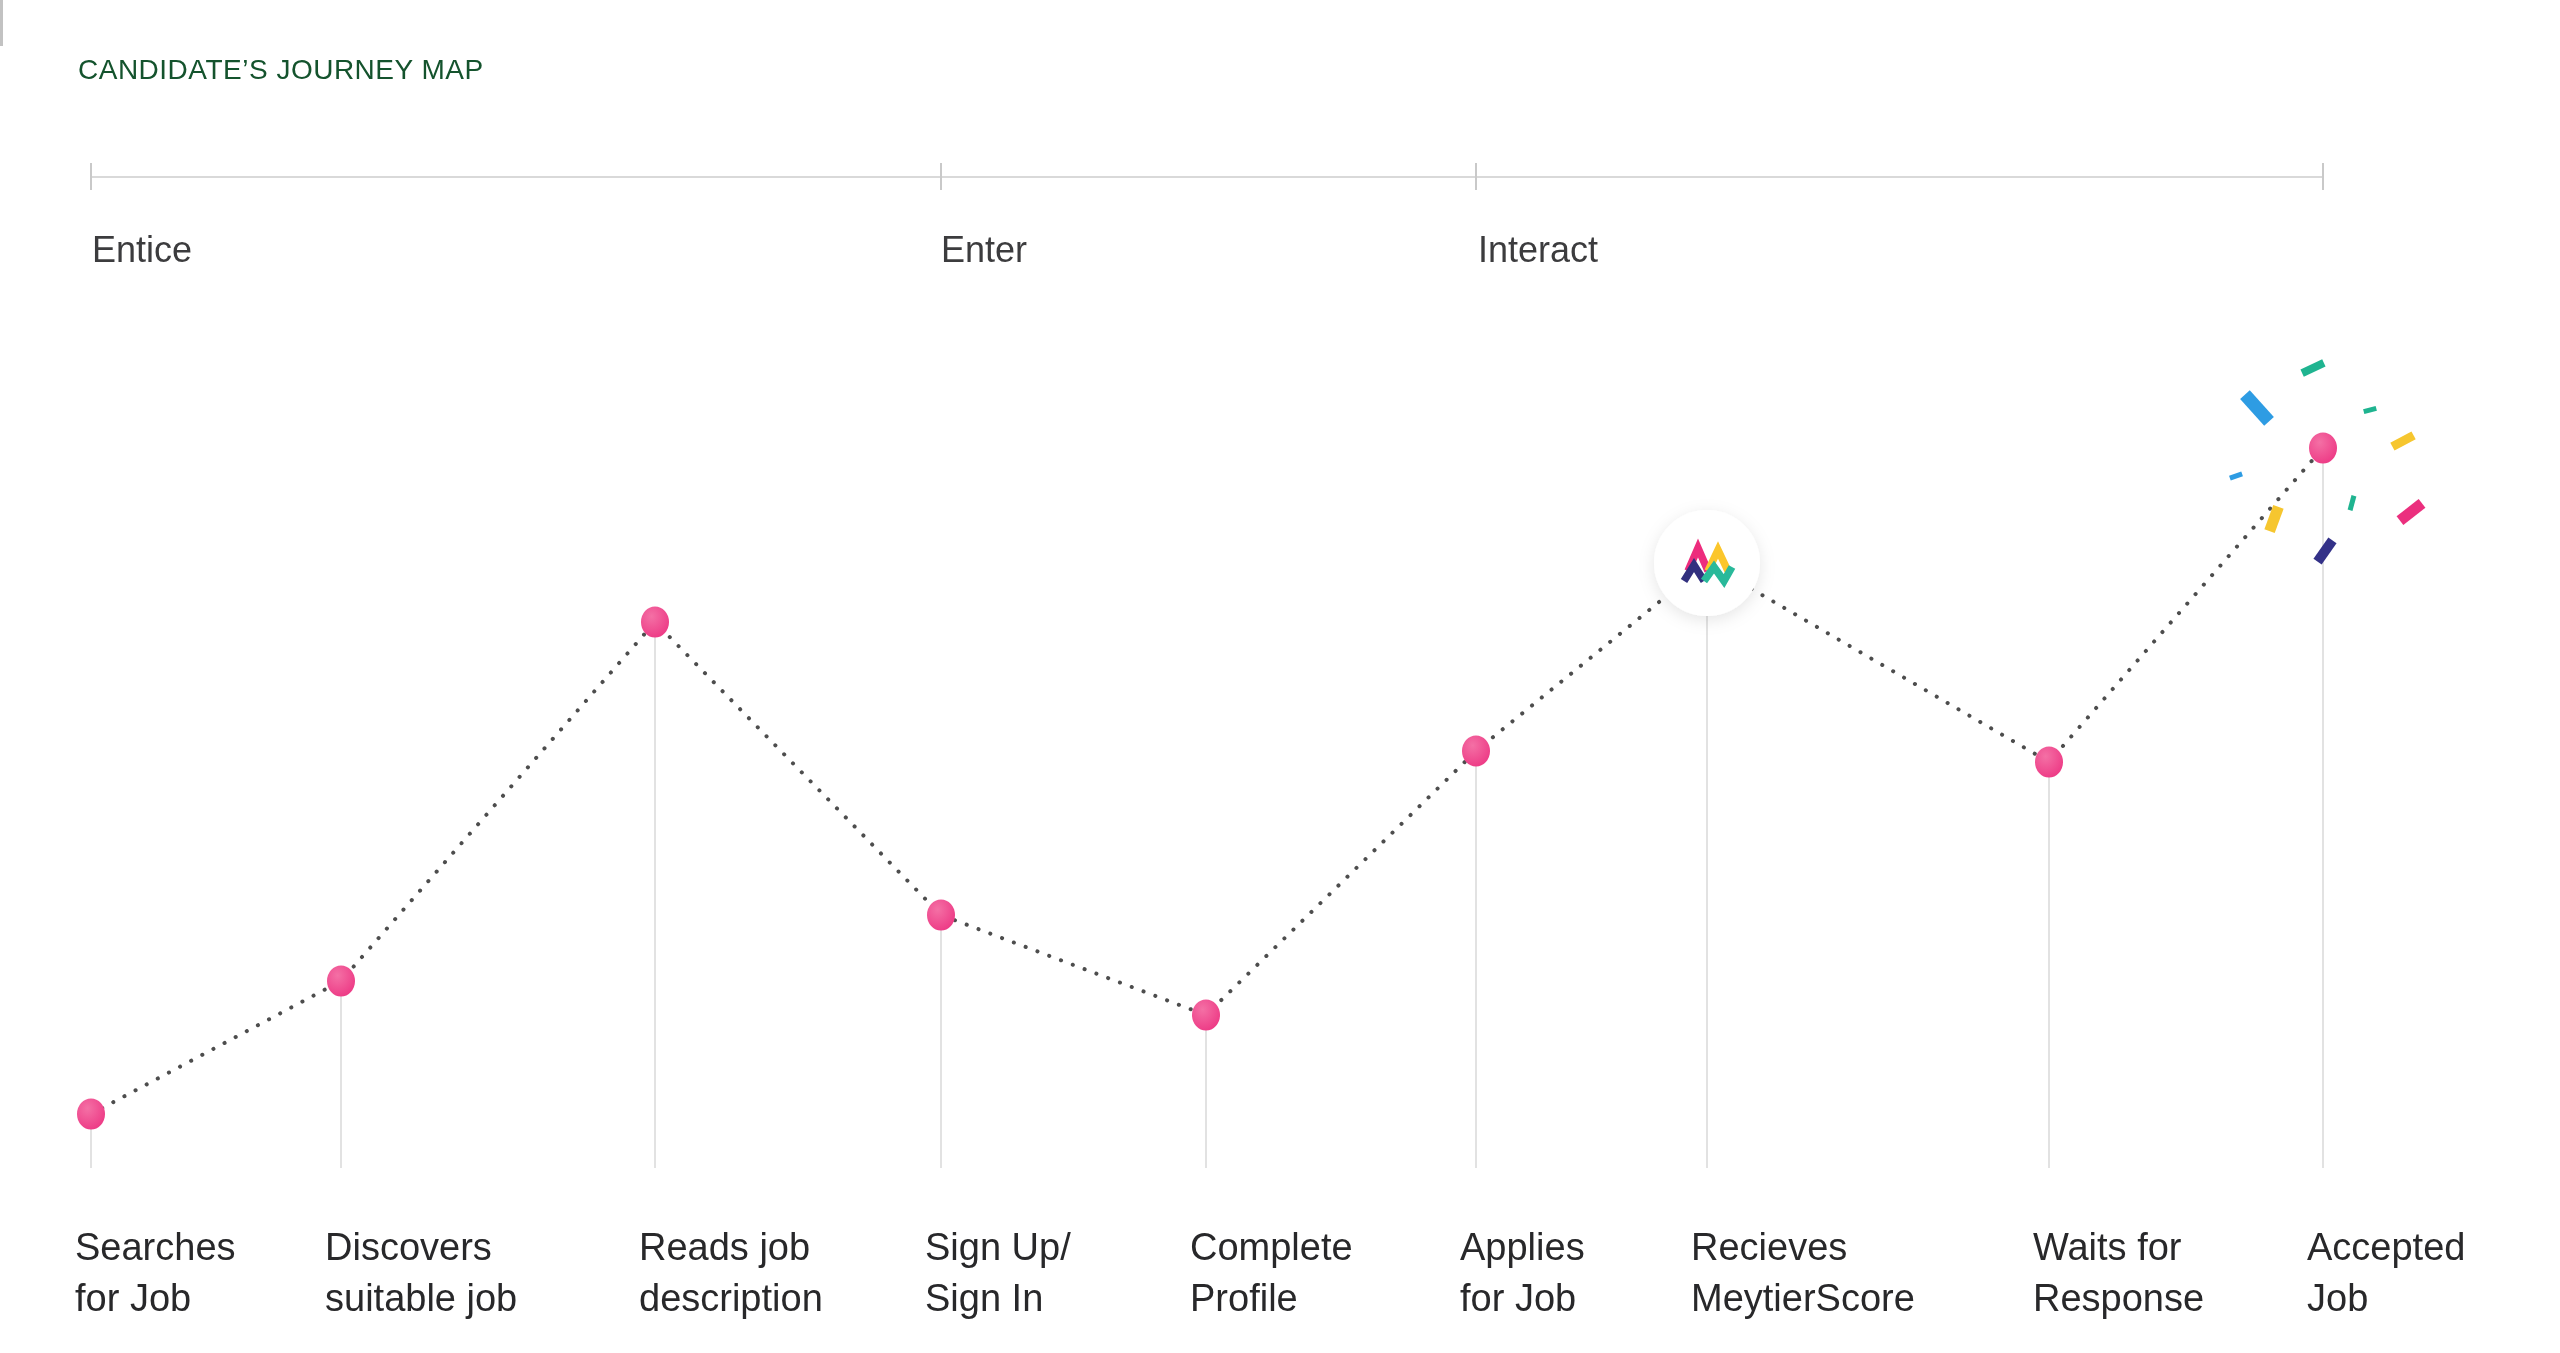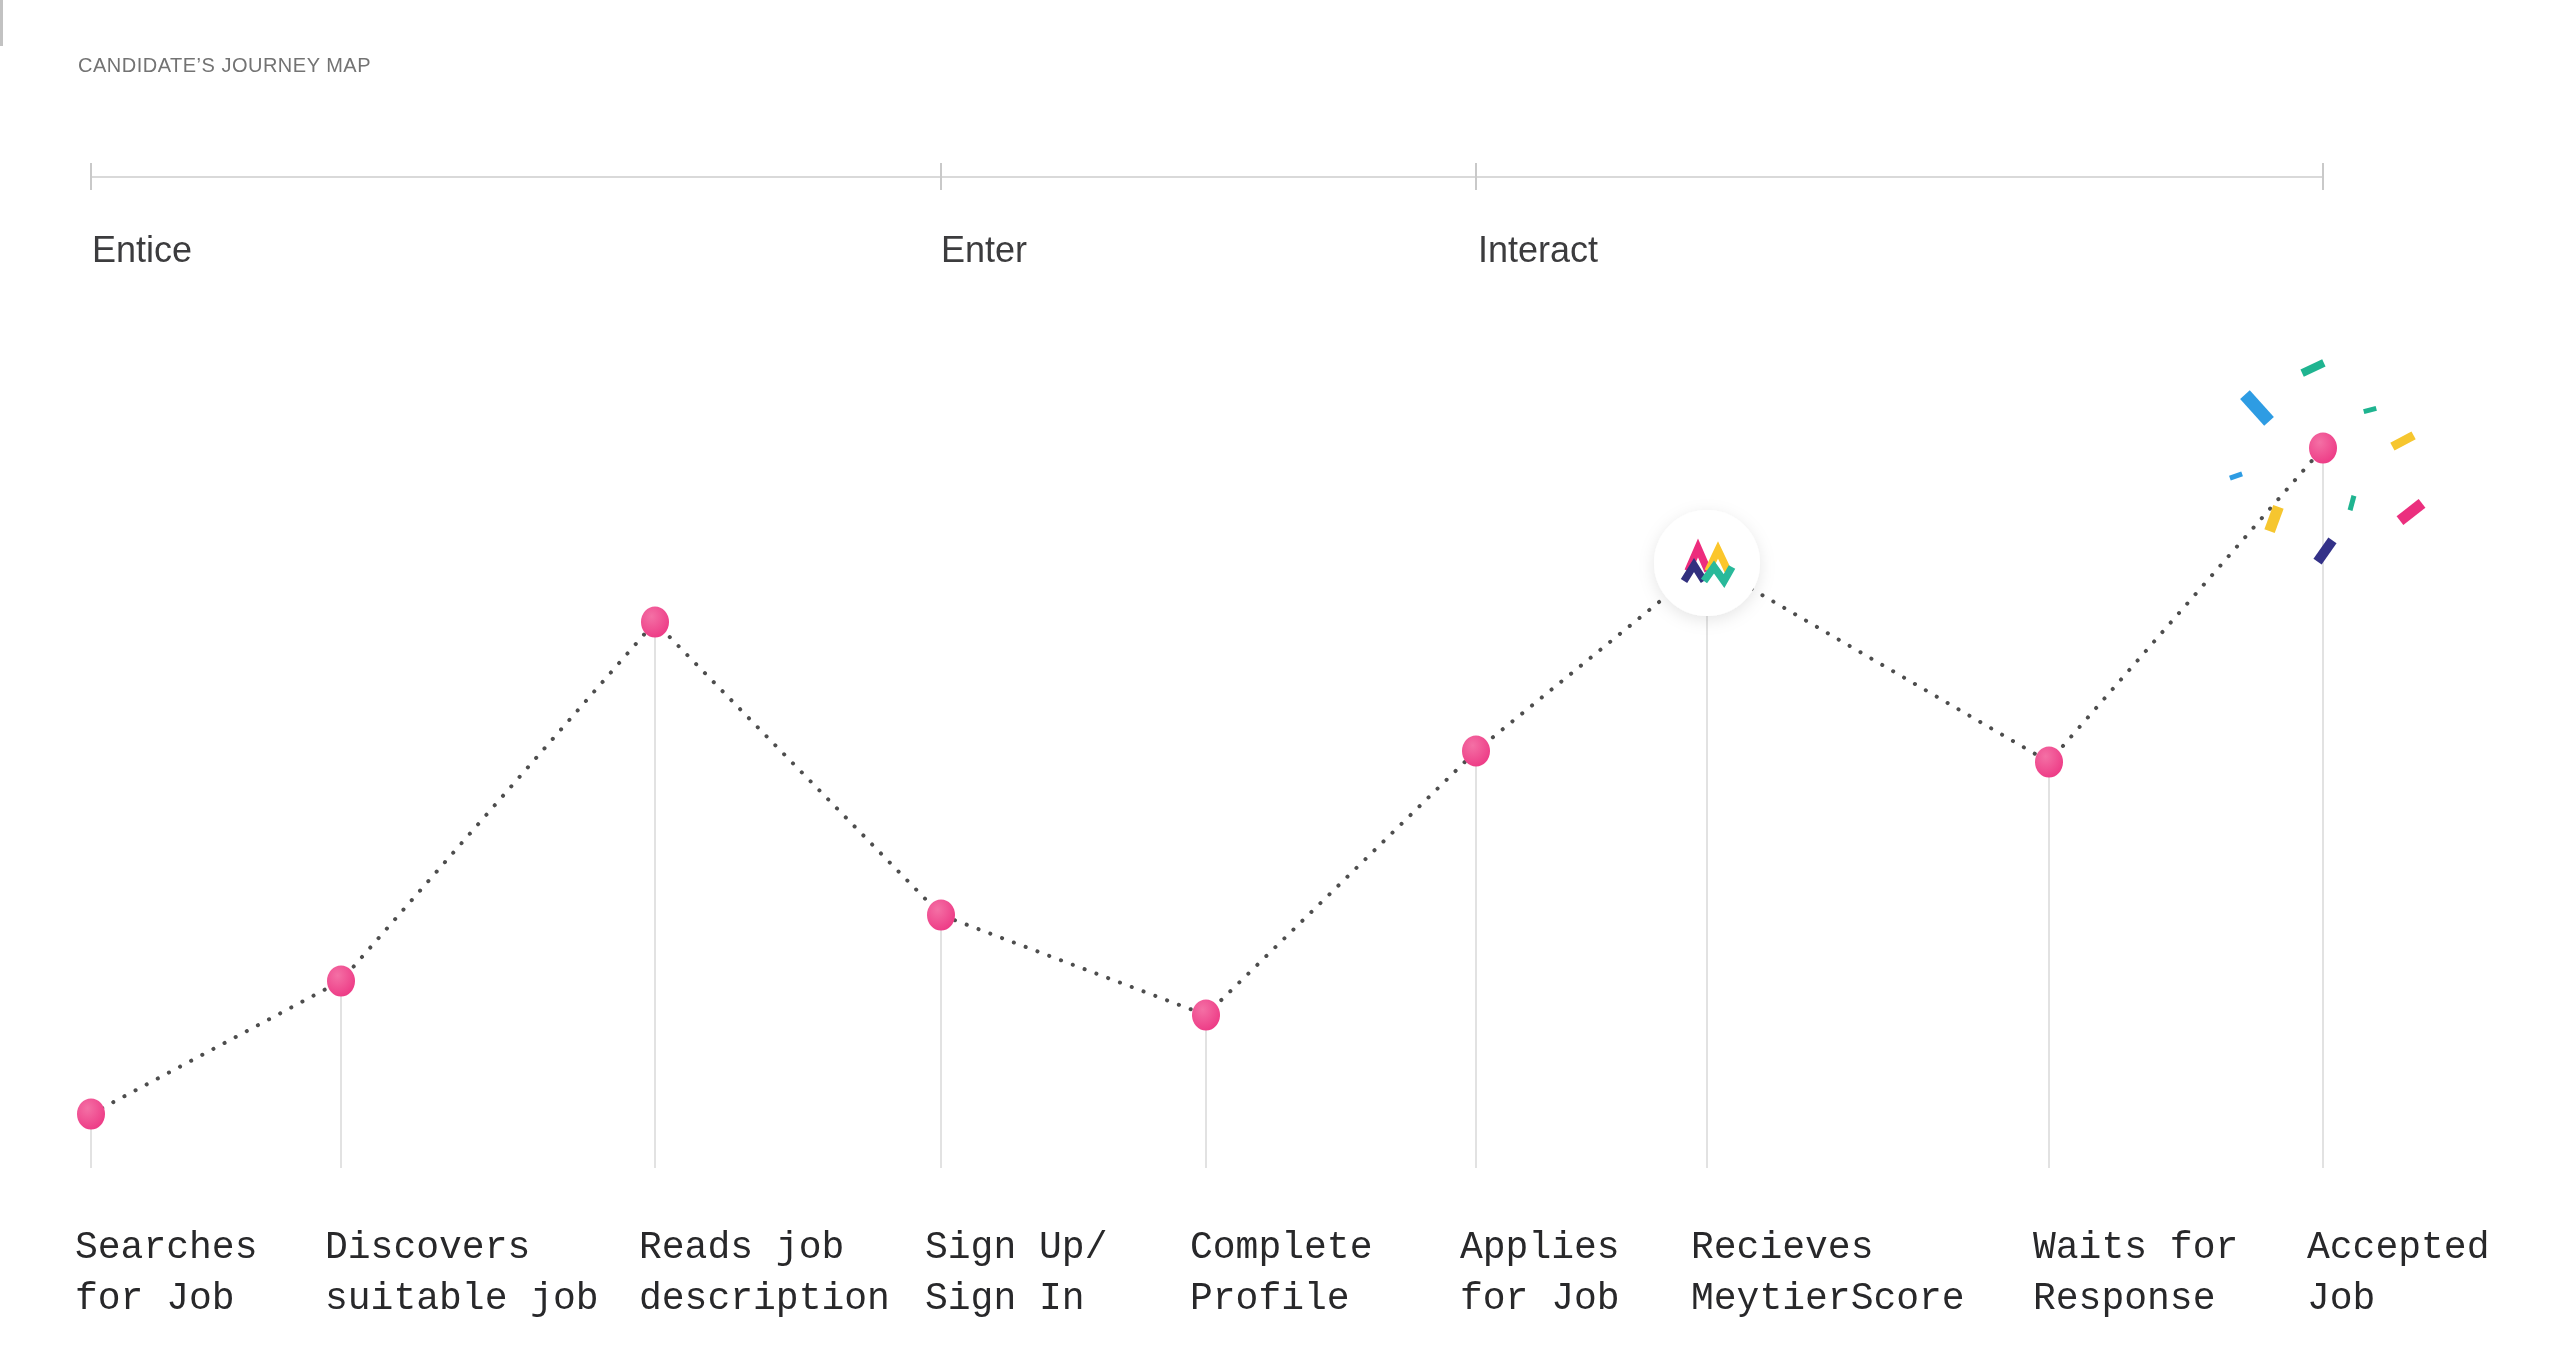--- a/index.html
+++ b/index.html
@@ -7,38 +7,38 @@
     position:relative;
     width:2560px;
     height:1353px;
     background:#ffffff;
     overflow:hidden;
     font-family:"Liberation Sans", sans-serif;
   }
   .diagram-svg{position:absolute;left:0;top:0;}
   .title{
     position:absolute;left:78px;top:54px;
-    font-size:20px;letter-spacing:0.5px;color:#737373;
+    font-size:28px;letter-spacing:0.5px;color:#14532d;
     white-space:nowrap;
     text-align:right;
   }
   .phase{
     position:absolute;top:224px;
     font-size:36px;color:#3C3C3E;line-height:52px;
     white-space:nowrap;
     text-align:right;
   }
   .phase.wrap{white-space:normal;width:205px;}
   .phase-entice{left:92px;}
   .phase-enter{left:941px;}
   .phase-interact{left:1478px;}
   .phase-exit{left:2290px;}
   .step-label{
     position:absolute;top:1222px;
-    font-size:38px;line-height:51px;color:#28282A;font-family:Liberation Mono, monospace;
+    font-size:38px;line-height:51px;color:#28282A;
   }
   .step-label span{display:block;white-space:nowrap;}
   .edge-artifact{
     position:absolute;left:0;top:0;width:3px;height:46px;
     background:#8f8f8f;opacity:.55;
   }
 </style>
 </head>
 <body>
 

